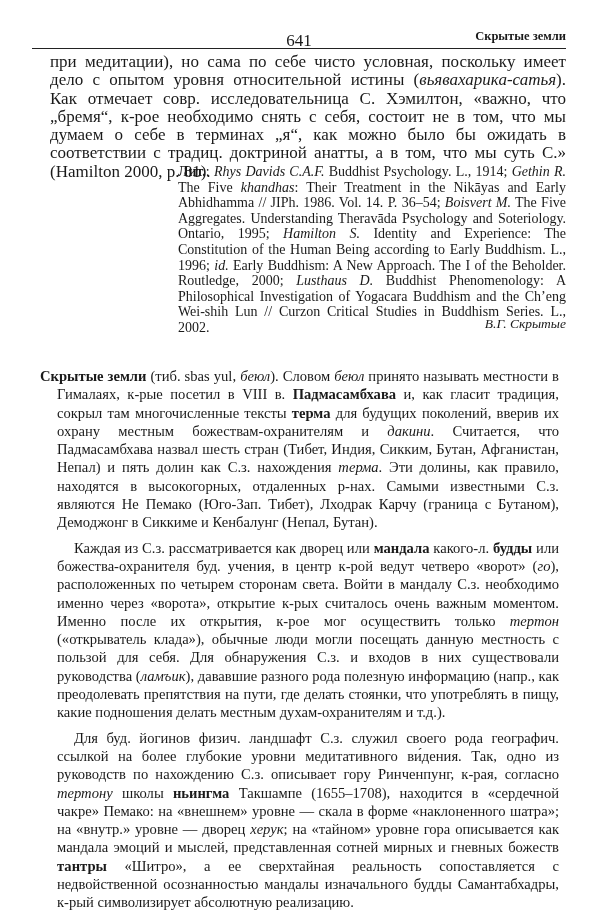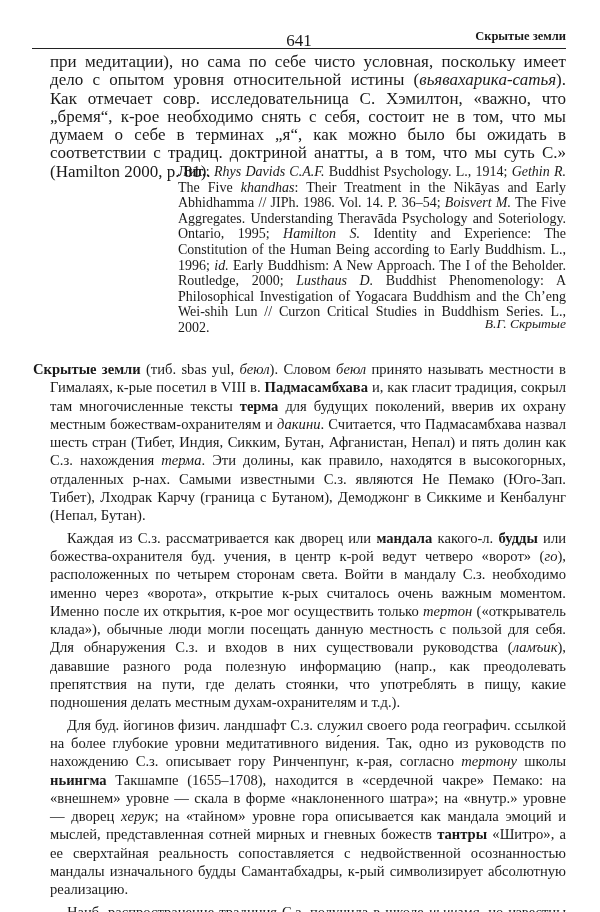--- a/index.html
+++ b/index.html
@@ -27,21 +27,21 @@
     .block-1 { top: 53px; }
     .lit {
       position: absolute; left: 178px; top: 164px; width: 388px;
       font-size: 14px; line-height: 15.6px; text-align: justify;
     }
     .author {
       position: absolute; right: 34px; top: 316px; font-style: italic; font-size: 13.5px;
     }
     .entry { position: absolute; left: 33px; width: 533px; top: 360px;
       font-size: 14.6px; line-height: 18.3px; text-align: justify; }
-    .entry p { margin: 0; }
+    .entry p { margin: 7px; }
     .entry p.first { padding-left: 17px; text-indent: -17px; }
     .entry p.indent { padding-left: 17px; text-indent: 17px; margin-top: 4px; }
     b { font-weight: bold; }
     i { font-style: italic; }
   </style>
 </head>
 <body>
 
 <div class="running-head">
   <div class="page-number">641</div>

